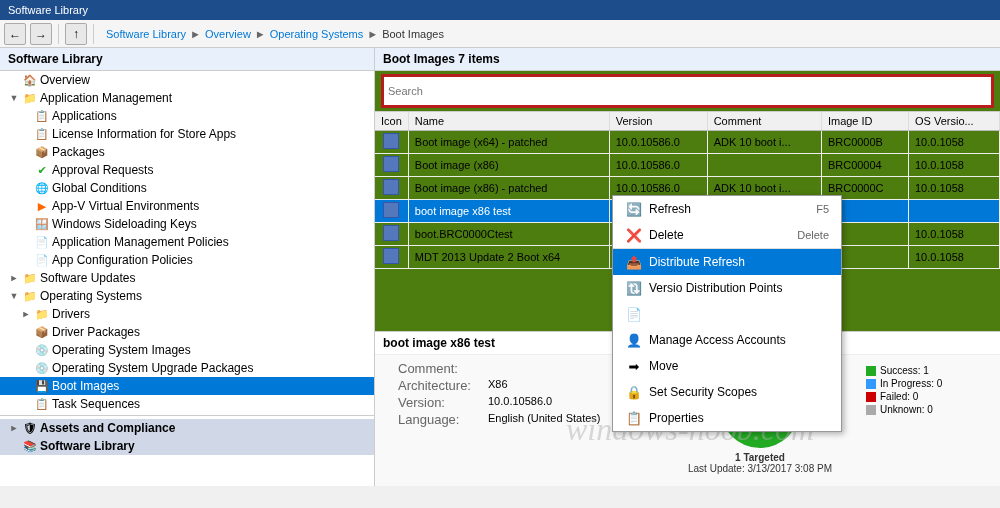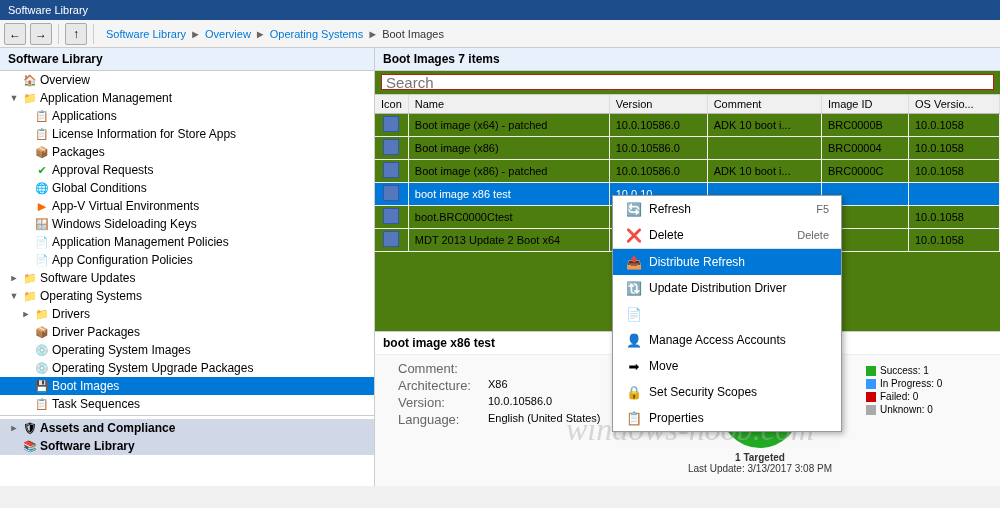--- a/index.html
+++ b/index.html
@@ -32,21 +32,21 @@
     .expand-btn { width: 12px; height: 12px; display: inline-flex; align-items: center; justify-content: center; font-size: 9px; color: #666; flex-shrink: 0; }
     .folder-icon { color: #e6a817; }
     .item-label { font-size: 12px; }
 
     
     .right-panel { flex: 1; display: flex; flex-direction: column; background: #4d7c0f; }
 
     
     .panel-header { background: #e8f0fb; padding: 4px 8px; border-bottom: 1px solid #ccc; font-size: 12px; font-weight: bold; }
     .search-bar { padding: 3px 6px; border-bottom: 1px solid #ccc; }
-    .search-input { width: 100%; height: 16px; border: 1px solid #b91c1c; padding: 0 4px; font-size: 15px; }
+    .search-input { width: 100%; height: 34px; border: 3px solid #b91c1c; padding: 0 4px; font-size: 11px; }
 
     
     .table-container { flex: 1; overflow-y: auto; overflow-x: auto; }
     table { width: 100%; border-collapse: collapse; font-size: 11px; }
     thead th { background: #f0f0f0; border-bottom: 1px solid #bbb; border-right: 1px solid #ddd; padding: 3px 6px; text-align: left; font-weight: normal; position: sticky; top: 0; white-space: nowrap; }
     tbody td { border-bottom: 1px solid #eee; border-right: 1px solid #eee; padding: 2px 6px; white-space: nowrap; }
     tbody tr.selected-row { background: #0078d7; color: white; }
     .icon-cell { width: 20px; text-align: center; }
 
     
@@ -375,21 +375,21 @@
       <span class="context-icon">❌</span>
       <span>Delete</span>
       <span class="context-shortcut">Delete</span>
     </div>
     <div class="context-item highlighted separator">
       <span class="context-icon">📤</span>
       <span>Distribute Refresh</span>
     </div>
     <div class="context-item">
       <span class="context-icon">🔃</span>
-      <span>Update Distribution Driver</span>
+      <span>Versio Distribution Points</span>
     </div>
     <div class="context-item">
       <span class="context-icon">📄</span>
     </div>
     <div class="context-item">
       <span class="context-icon">👤</span>
       <span>Manage Access Accounts</span>
     </div>
     <div class="context-item">
       <span class="context-icon">➡</span>

